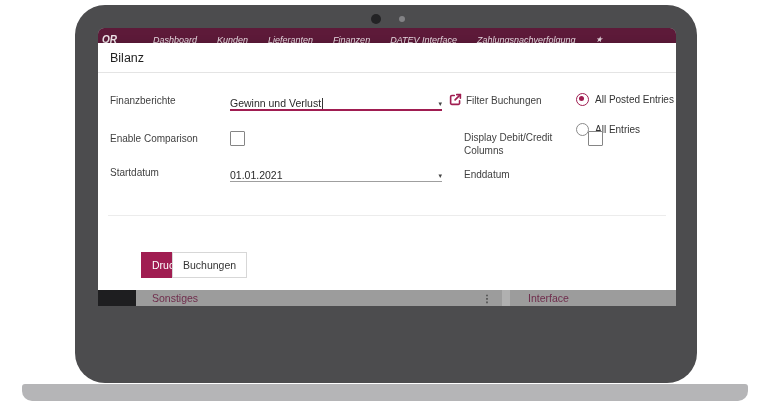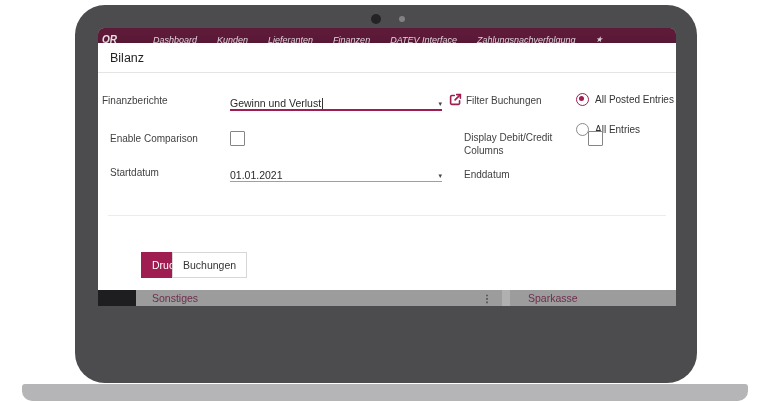--- a/index.html
+++ b/index.html
@@ -99,21 +99,21 @@
         <span class="menu-item">Zahlungsnachverfolgung</span>
         <span class="star">★</span>
       </div>
     </div>
 
     <div class="modal">
       <div class="modal-header">
         <div class="modal-title">Bilanz</div>
       </div>
 
-      <div class="lbl" style="left:4px;top:52px;">Finanzberichte</div>
+      <div class="lbl" style="left:12px;top:52px;">Finanzberichte</div>
       <div class="field f-report">
         <span class="val">
           <span>Gewinn und Verlust</span>
           <span class="cursorbar"></span>
         </span>
         <span class="caret">▾</span>
       </div>
 
       <div class="extlink">
         <svg width="13" height="13" viewBox="0 0 16 16" fill="none" stroke="#a01d51" stroke-width="2" stroke-linecap="round" stroke-linejoin="round">
@@ -155,20 +155,20 @@
     </div>
 
     <div class="dimrow">
       <div class="dark-block"></div>
       <div class="dim-cell1">
         <span class="dim-text">Sonstiges</span>
         <span class="kebab">⋮</span>
       </div>
       <div class="dim-sep"></div>
       <div class="dim-cell2">
-        <span class="dim-text">Sparkasse</span>
+        <span class="dim-text">Interface</span>
       </div>
     </div>
 
   </div>
 </div>
 
 <div class="base"></div>
 
 </body></html>

